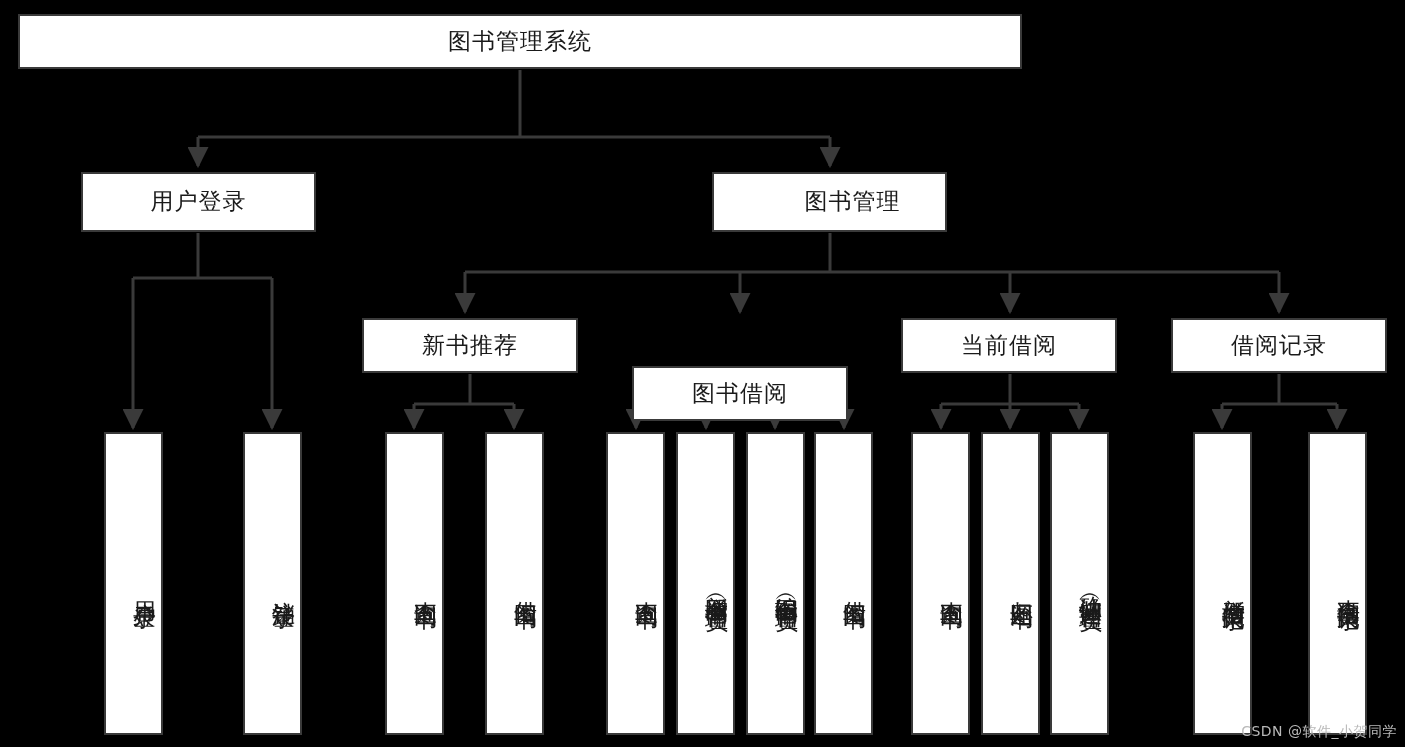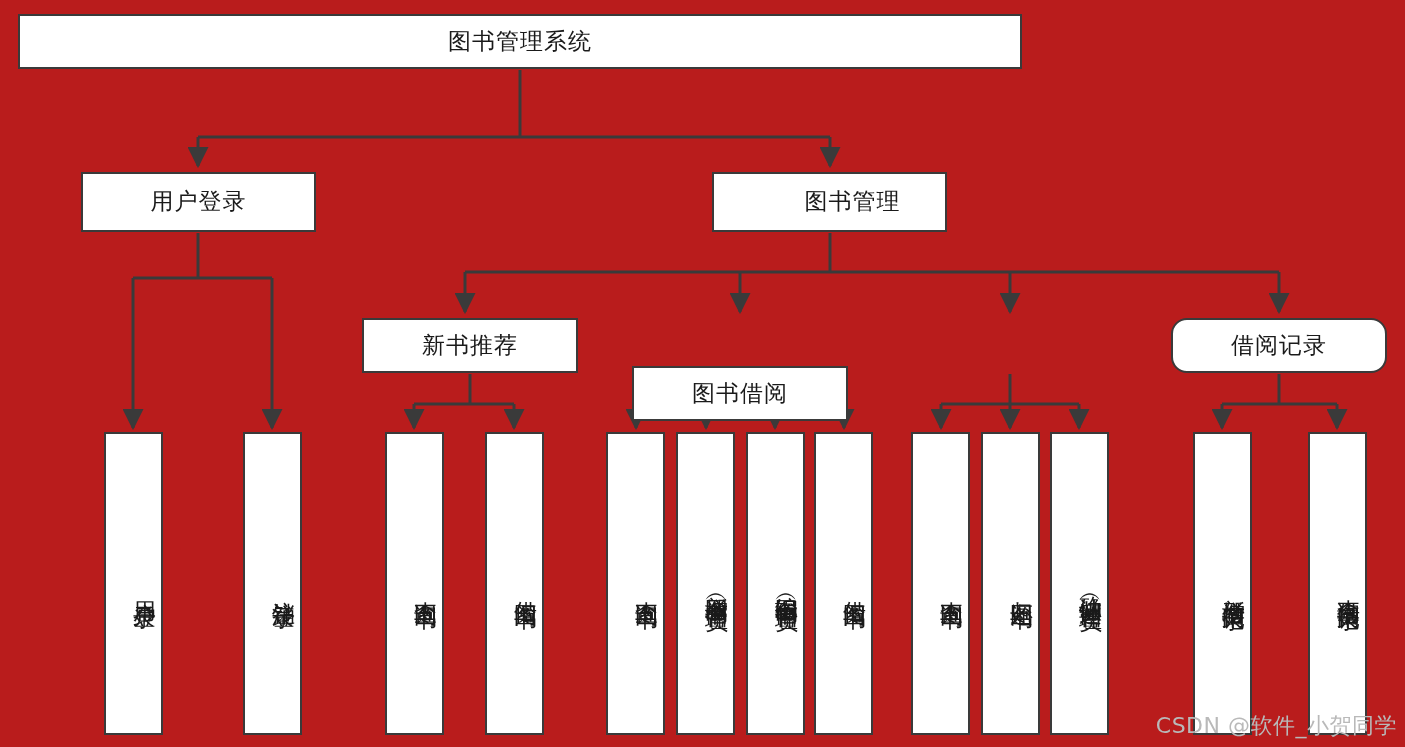--- a/index.html
+++ b/index.html
@@ -7,21 +7,21 @@
     padding: 0;
     background: #ffffff;
   }
   body {
     font-family: "DejaVu Sans", "Liberation Sans", sans-serif;
   }
   #canvas {
     position: relative;
     width: 1405px;
     height: 747px;
-    background: #b91c1c;
+    background: #000000;
     overflow: hidden;
   }
   svg#wires {
     position: absolute;
     left: 0; top: 0;
     width: 1405px;
     height: 747px;
   }
   .node {
     position: absolute;
@@ -50,21 +50,21 @@
   }
   .node.vertical .vtext {
     writing-mode: vertical-rl;
     text-orientation: upright;
     white-space: nowrap;
   }
   .watermark {
     position: absolute;
     right: 8px;
     bottom: 6px;
-    font-size: 22px;
+    font-size: 14px;
     color: #b9b9b9;
     white-space: nowrap;
     letter-spacing: 0.5px;
   }
 </style>
 </head>
 <body>
 
 <div id="canvas">
 
@@ -118,21 +118,22 @@
     </g>
   </svg>
 
   <div class="node horizontal" style="left:18px; top:14px; width:1004px; height:55px;">图书管理系统</div>
 
   <div class="node horizontal" style="left:81px; top:172px; width:235px; height:60px;">用户登录</div>
   <div class="node horizontal" style="left:712px; top:172px; width:235px; height:60px;padding-left:46px;">图书管理</div>
 
   <div class="node horizontal" style="left:362px; top:318px; width:216px; height:55px;text-align:center;">新书推荐</div>
   <div class="node horizontal" style="left:632px; top:318px; width:216px; height:55px;margin-top:48px;">图书借阅</div>
-  <div class="node horizontal" style="left:1171px; top:318px; width:216px; height:55px;border-radius:16px;">借阅记录</div>
+  <div class="node horizontal" style="left:901px; top:318px; width:216px; height:55px;">当前借阅</div>
+  <div class="node horizontal" style="left:1171px; top:318px; width:216px; height:55px;">借阅记录</div>
 
   <div class="node vertical" style="left:104px; top:432px; width:59px; height:303px;">
     <span class="vtext">用户登录</span>
   </div>
   <div class="node vertical" style="left:243px; top:432px; width:59px; height:303px;">
     <span class="vtext">注销登录</span>
   </div>
 
   <div class="node vertical" style="left:385px; top:432px; width:59px; height:303px;">
     <span class="vtext">查询图书</span>

